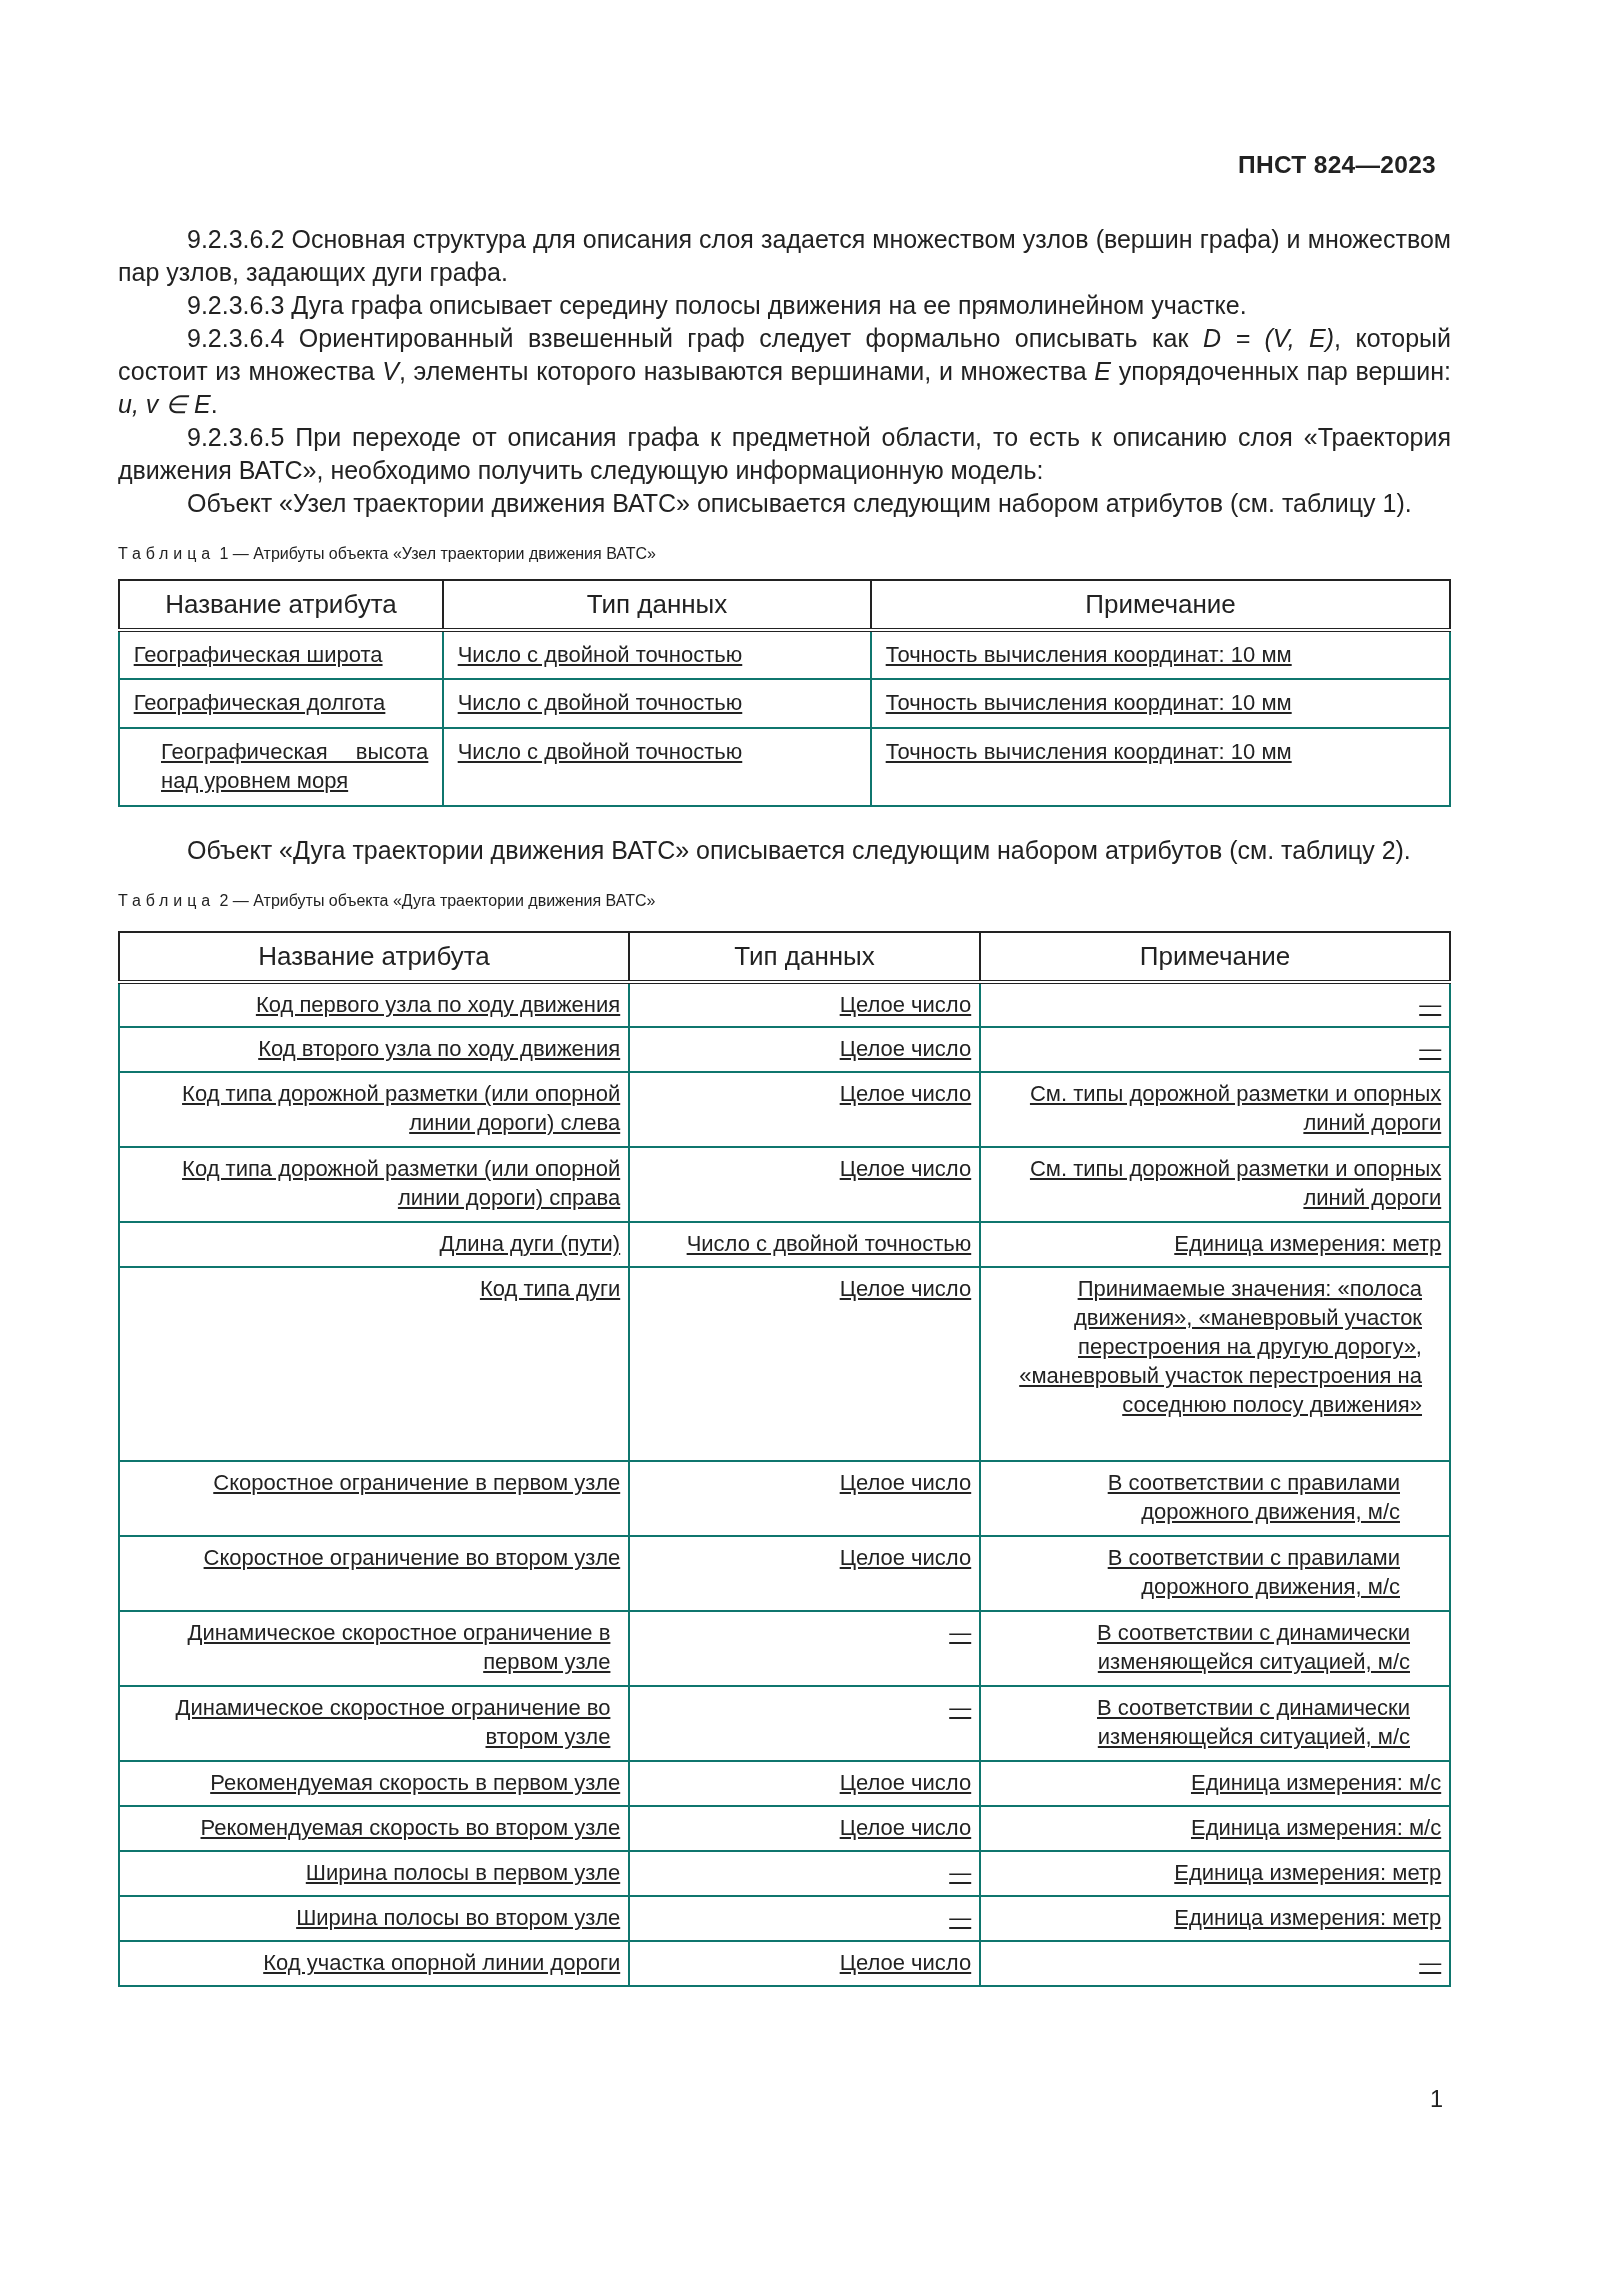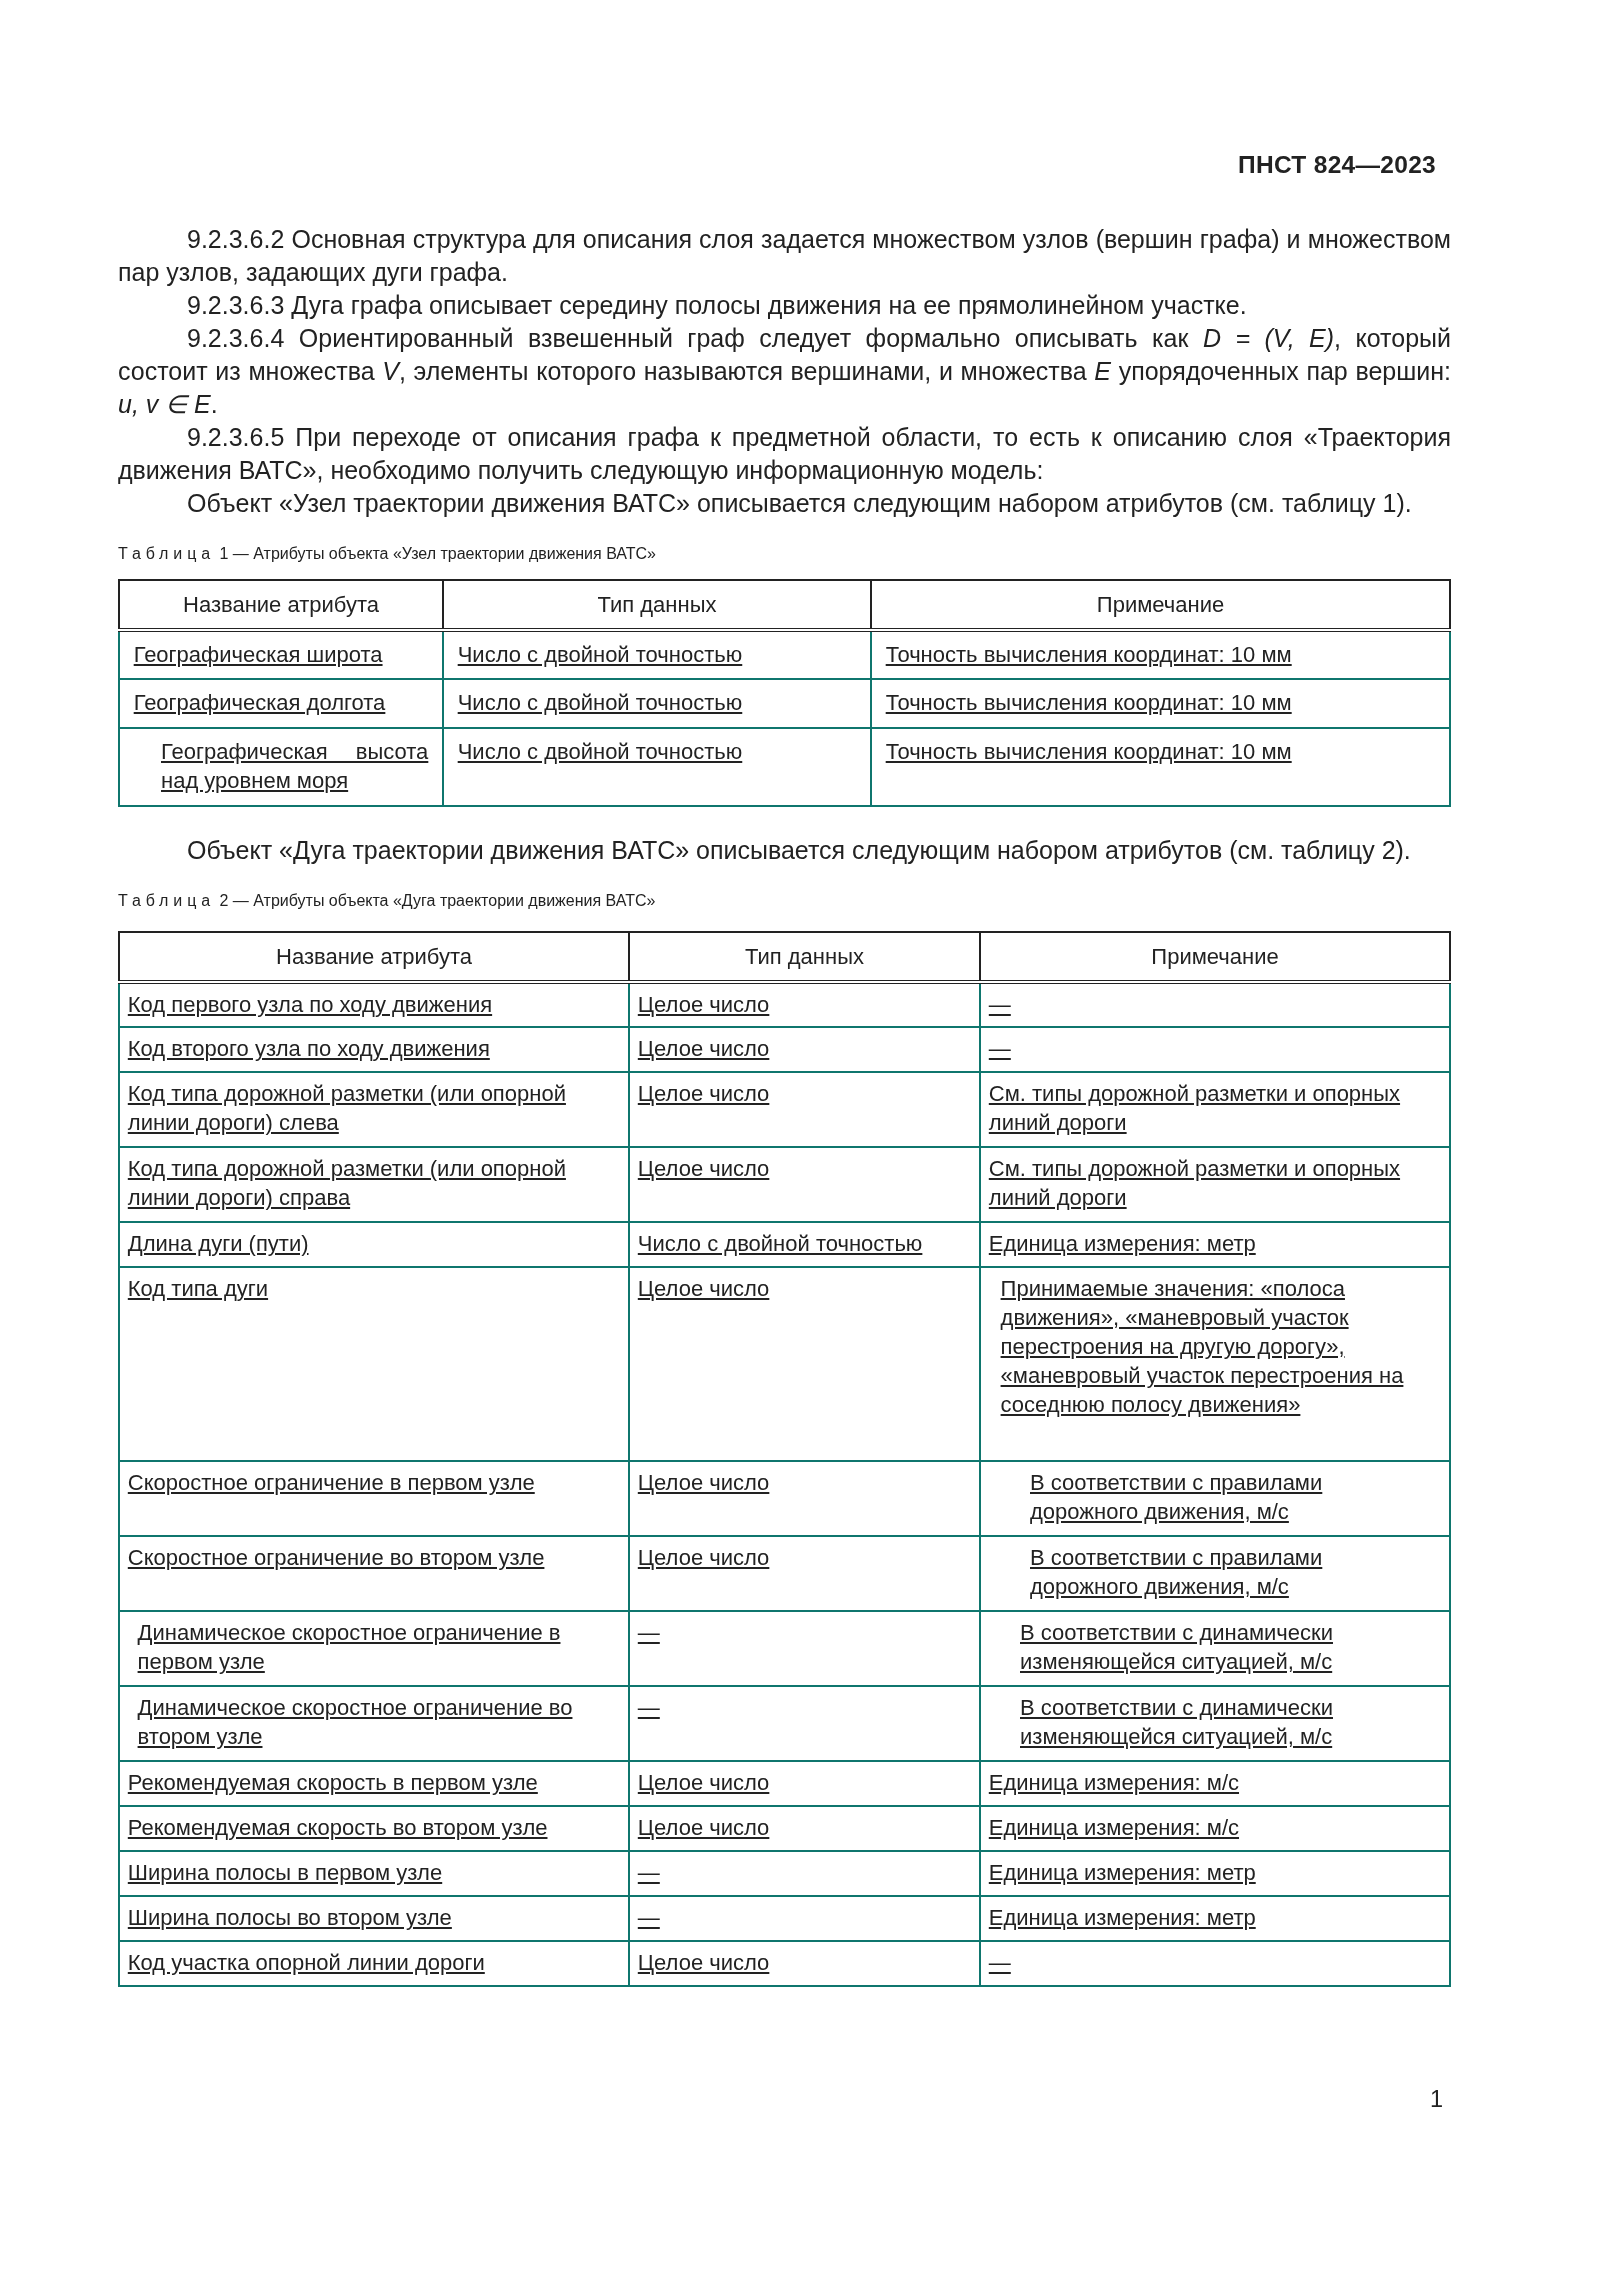--- a/index.html
+++ b/index.html
@@ -17,27 +17,27 @@
     text-indent: 69px;
   }
   .para i { font-style: italic; }
   .caption { font-size: 16px; margin: 0; line-height: 27.4px; }
   .caption .spaced { letter-spacing: 4.9px; }
   table.doc {
     width: 100%; border-collapse: collapse;
     border: 2.9px solid #222; font-size: 22px; line-height: 29px;
   }
   table.doc th {
-    font-weight: normal; font-size: 22px; height: 45px;
+    font-weight: normal; font-size: 26px; height: 45px;
     border: 2px solid #222; border-bottom: 4.9px double #222; text-align: center;
   }
   table.doc td { border: 2px solid #0f766e; vertical-align: top; padding: 7.8px 13.7px 5.9px 13.7px; text-decoration: underline; }
   table.t1 td { text-align: left; }
   table.t1 td.justify { text-align: justify; text-align-last: left; padding-left: 41px; }
-  table.t2 td { text-align: left; padding: 5.9px 7.8px 3.9px 7.8px; }
+  table.t2 td { text-align: right; padding: 5.9px 7.8px 3.9px 7.8px; }
   .page-number { position: absolute; top: 2086px; right: 178px; font-size: 23.5px; }
 </style>
 </head>
 <body>
 
 <div class="header-code">ПНСТ 824—2023</div>
 
 <div class="content">
   <p class="para">9.2.3.6.2 Основная структура для описания слоя задается множеством узлов (вершин графа) и множеством пар узлов, задающих дуги графа.</p>
   <p class="para">9.2.3.6.3 Дуга графа описывает середину полосы движения на ее прямолинейном участке.</p>

